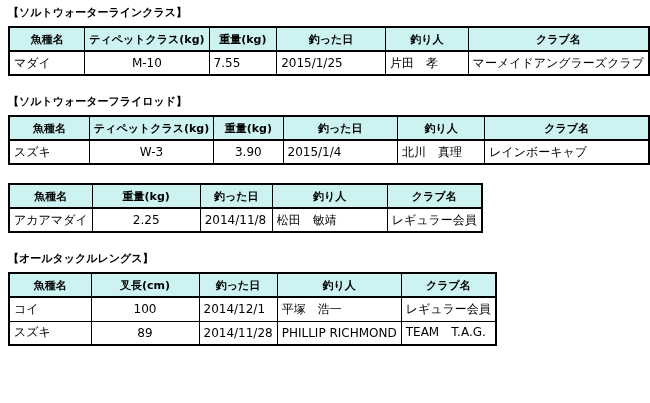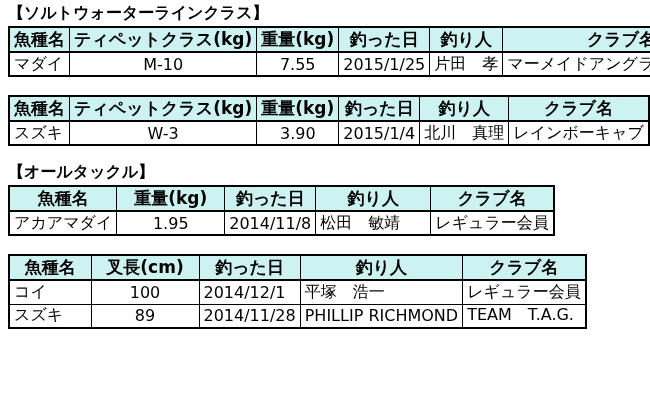--- a/index.html
+++ b/index.html
@@ -11,21 +11,21 @@
     width: 650px;
     height: 403px;
     overflow: hidden;
     font-family: "DejaVu Sans", "Liberation Sans", sans-serif;
     color: var(--text-color, #000);
   }
   #document {
     padding: 5px 0 0 8px;
   }
   .section-title {
-    font-size: 16px;
+    font-size: 11px;
     font-weight: bold;
     line-height: 16px;
     margin-bottom: 5px;
     white-space: nowrap;
   }
   table.records {
     border-collapse: collapse;
     table-layout: fixed;
     margin-bottom: 18px;
     border: 2px solid var(--border-color, #000);
@@ -35,27 +35,27 @@
     border: 1px solid var(--border-color, #000);
     height: 24px;
     padding: 0 4px;
     overflow: hidden;
     white-space: nowrap;
     box-sizing: border-box;
     vertical-align: middle;
   }
   table.records th {
     background: var(--header-bg, #ccf2f2);
-    font-size: 17px;
+    font-size: 11px;
     font-weight: bold;
     text-align: center;
     border-bottom: 2px solid var(--border-color, #000);
   }
   table.records td {
-    font-size: 16px;
+    font-size: 12px;
     background: #ffffff;
   }
 </style>
 </head>
 <body style="background: rgb(255, 255, 255);">
 
 <div id="document">
     <div class="section">
       <div class="section-title">【ソルトウォーターラインクラス】</div>
       <table class="records">
@@ -74,29 +74,30 @@
             <th>重量(kg)</th>
             <th>釣った日</th>
             <th>釣り人</th>
             <th>クラブ名</th>
           </tr>
         </thead>
         <tbody>
           <tr>
             <td style="text-align: left;">マダイ</td>
             <td style="text-align: center;">M-10</td>
-            <td style="text-align: center; margin-top: 8px;">7.55</td>
+            <td style=" margin-top: 8px;">7.55</td>
             <td style="text-align: left;">2015/1/25</td>
             <td style="text-align: left;">片田　孝</td>
             <td style="text-align: center;">マーメイドアングラーズクラブ</td>
           </tr>
         </tbody>
       </table>
     </div>
     <div class="section">
+      <div class="section-title">【ソルトウォーターフライロッド】</div>
       <table class="records">
         <colgroup>
           <col style="width: 82px;">
           <col style="width: 108px;">
           <col style="width: 70px;">
           <col style="width: 117px;">
           <col style="width: 88px;">
           <col style="width: 167px;">
         </colgroup>
         <thead>
@@ -115,50 +116,50 @@
             <td style="text-align: center;">W-3</td>
             <td style="text-align: center;">3.90</td>
             <td style="text-align: left;">2015/1/4</td>
             <td style="text-align: left;">北川　真理</td>
             <td style="text-align: left;">レインボーキャブ</td>
           </tr>
         </tbody>
       </table>
     </div>
     <div class="section">
-      <div class="section-title">【オールタックル】</div>
       <table class="records">
         <colgroup>
           <col style="width: 82px;">
           <col style="width: 108px;">
           <col style="width: 72px;">
           <col style="width: 115px;">
           <col style="width: 92px;">
         </colgroup>
         <thead>
           <tr>
             <th>魚種名</th>
             <th>重量(kg)</th>
             <th>釣った日</th>
             <th>釣り人</th>
             <th>クラブ名</th>
           </tr>
         </thead>
         <tbody>
           <tr>
             <td style="text-align: left; margin-left: 48px;">アカアマダイ</td>
-            <td style="text-align: center;">1.95</td>
+            <td style="text-align: center;">2.25</td>
             <td style="text-align: left;">2014/11/8</td>
             <td style="text-align: left;">松田　敏靖</td>
             <td style="text-align: left;">レギュラー会員</td>
           </tr>
         </tbody>
       </table>
     </div>
     <div class="section">
+      <div class="section-title">【オールタックルレングス】</div>
       <table class="records">
         <colgroup>
           <col style="width: 82px;">
           <col style="width: 108px;">
           <col style="width: 72px;">
           <col style="width: 115px;">
           <col style="width: 92px;">
         </colgroup>
         <thead>
           <tr>

